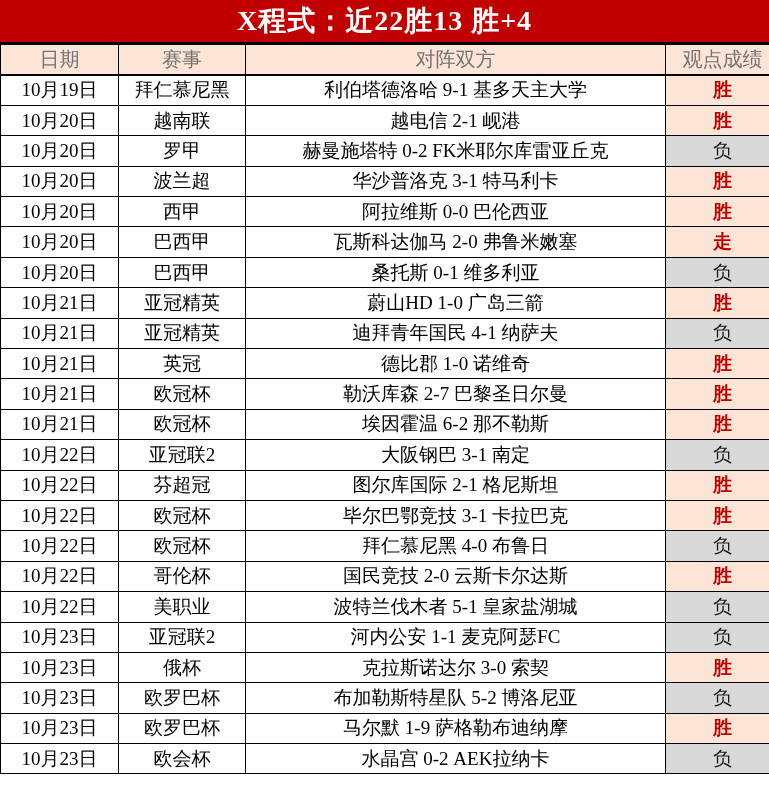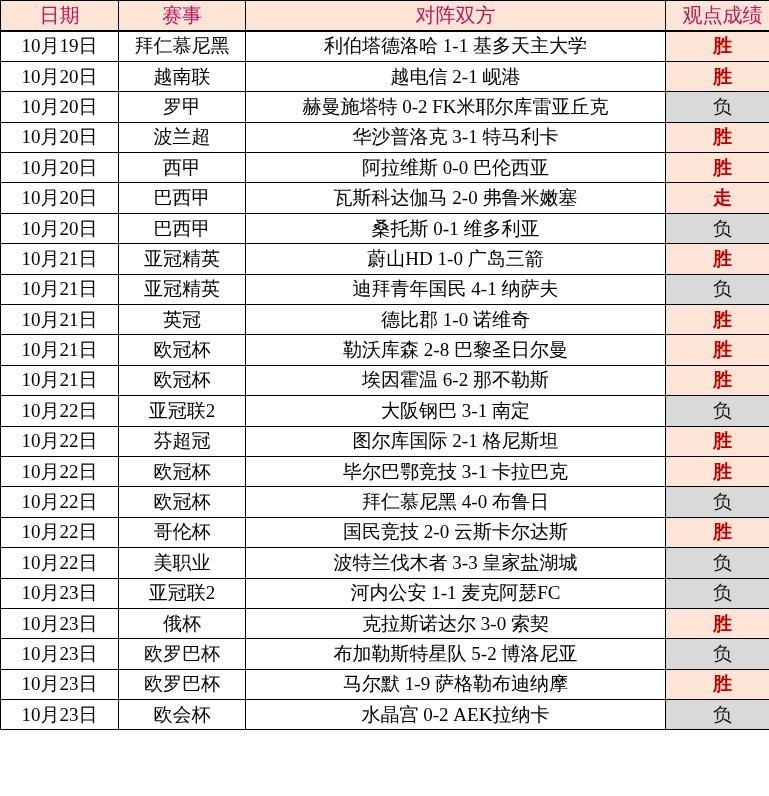--- a/index.html
+++ b/index.html
@@ -41,21 +41,21 @@
     text-align:center;
     vertical-align:middle;
     overflow:hidden;
     white-space:nowrap;
   }
   thead th{
     background:var(--header-bg);
     height:27px;
     font-size:20px;
     font-weight:normal;
-    color:#be185d;
+    color:#737373;
     border-bottom:2px solid var(--border);
   }
   tbody td{
     height:30.4px;
     font-size:19px;
     background:#ffffff;
     color:#000;
   }
   .col-date{width:118px;}
   .col-league{width:127px;}
@@ -70,34 +70,35 @@
     background:var(--loss-bg);
     color:var(--loss-text);
     font-weight:normal;
   }
   table{border:1px solid var(--border);}
 </style>
 </head>
 <body>
 
 <div class="page">
+  <div class="title-bar">X程式：近22胜13 胜+4</div>
   <table>
     <thead>
       <tr>
         <th class="col-date">日期</th>
         <th class="col-league">赛事</th>
         <th class="col-match">对阵双方</th>
         <th class="col-result">观点成绩</th>
       </tr>
     </thead>
     <tbody id="table-body">
         <tr>
     <td class="col-date">10月19日</td>
     <td class="col-league">拜仁慕尼黑</td>
-    <td class="col-match">利伯塔德洛哈 1-1 基多天主大学</td>
+    <td class="col-match">利伯塔德洛哈 9-1 基多天主大学</td>
     <td class="col-result result win">胜</td>
   </tr>
         <tr>
     <td class="col-date">10月20日</td>
     <td class="col-league">越南联</td>
     <td class="col-match">越电信 2-1 岘港</td>
     <td class="col-result result win">胜</td>
   </tr>
         <tr>
     <td class="col-date">10月20日</td>
@@ -143,21 +144,21 @@
   </tr>
         <tr>
     <td class="col-date">10月21日</td>
     <td class="col-league">英冠</td>
     <td class="col-match">德比郡 1-0 诺维奇</td>
     <td class="col-result result win">胜</td>
   </tr>
         <tr>
     <td class="col-date">10月21日</td>
     <td class="col-league">欧冠杯</td>
-    <td class="col-match">勒沃库森 2-8 巴黎圣日尔曼</td>
+    <td class="col-match">勒沃库森 2-7 巴黎圣日尔曼</td>
     <td class="col-result result win">胜</td>
   </tr>
         <tr>
     <td class="col-date">10月21日</td>
     <td class="col-league">欧冠杯</td>
     <td class="col-match">埃因霍温 6-2 那不勒斯</td>
     <td class="col-result result win">胜</td>
   </tr>
         <tr>
     <td class="col-date">10月22日</td>
@@ -185,21 +186,21 @@
   </tr>
         <tr>
     <td class="col-date">10月22日</td>
     <td class="col-league">哥伦杯</td>
     <td class="col-match">国民竞技 2-0 云斯卡尔达斯</td>
     <td class="col-result result win">胜</td>
   </tr>
         <tr>
     <td class="col-date">10月22日</td>
     <td class="col-league">美职业</td>
-    <td class="col-match">波特兰伐木者 3-3 皇家盐湖城</td>
+    <td class="col-match">波特兰伐木者 5-1 皇家盐湖城</td>
     <td class="col-result result loss">负</td>
   </tr>
         <tr>
     <td class="col-date">10月23日</td>
     <td class="col-league">亚冠联2</td>
     <td class="col-match">河内公安 1-1 麦克阿瑟FC</td>
     <td class="col-result result loss">负</td>
   </tr>
         <tr>
     <td class="col-date">10月23日</td>

